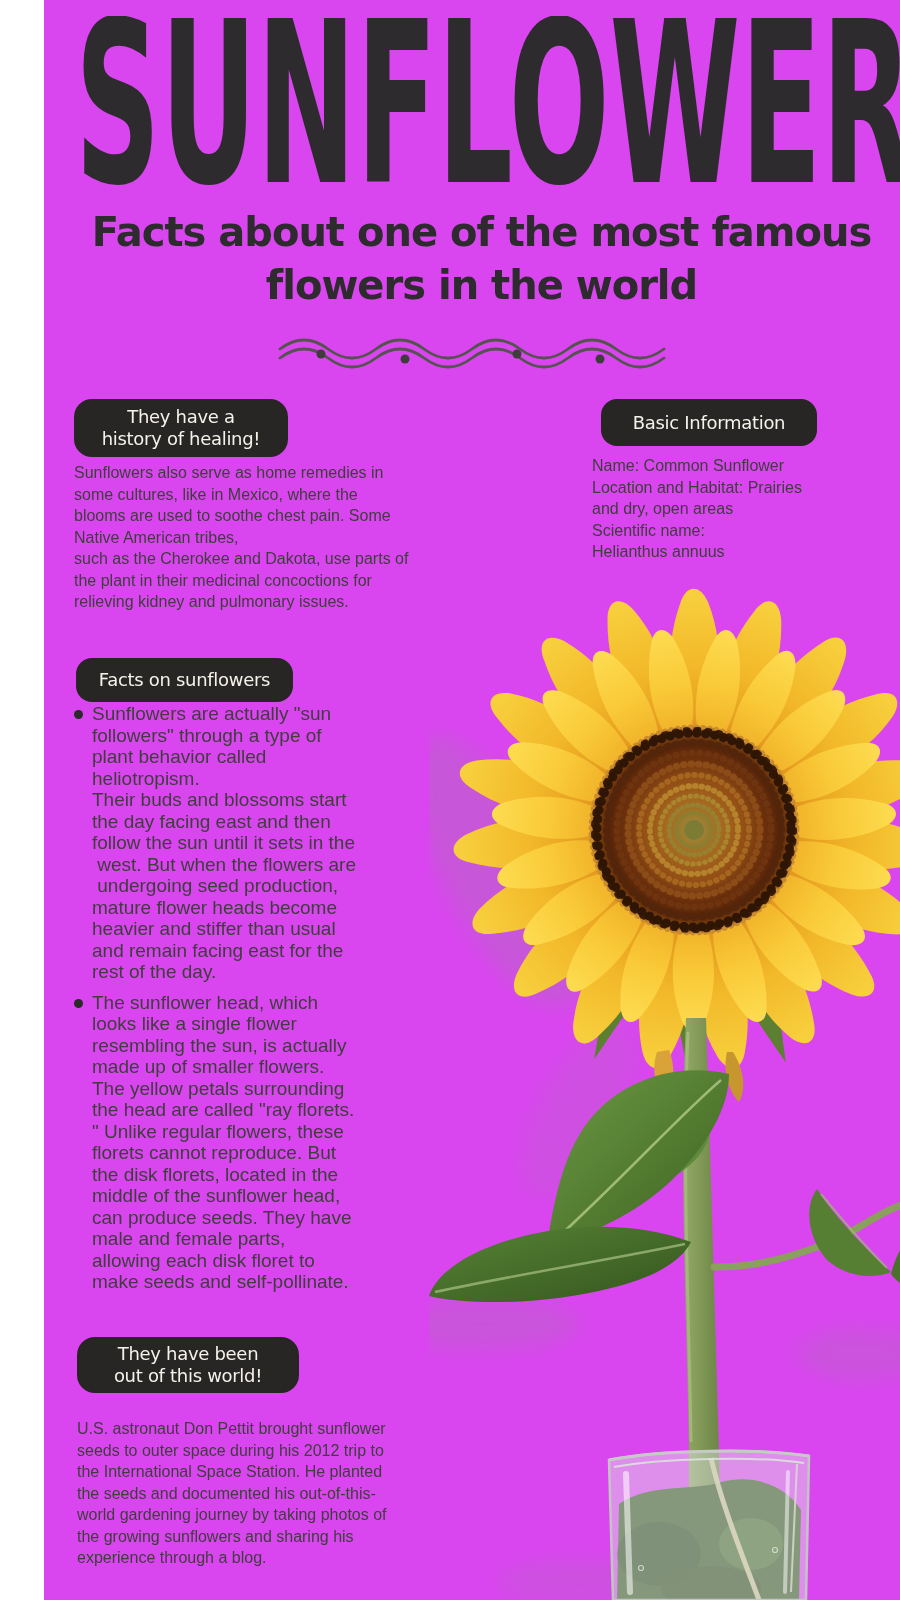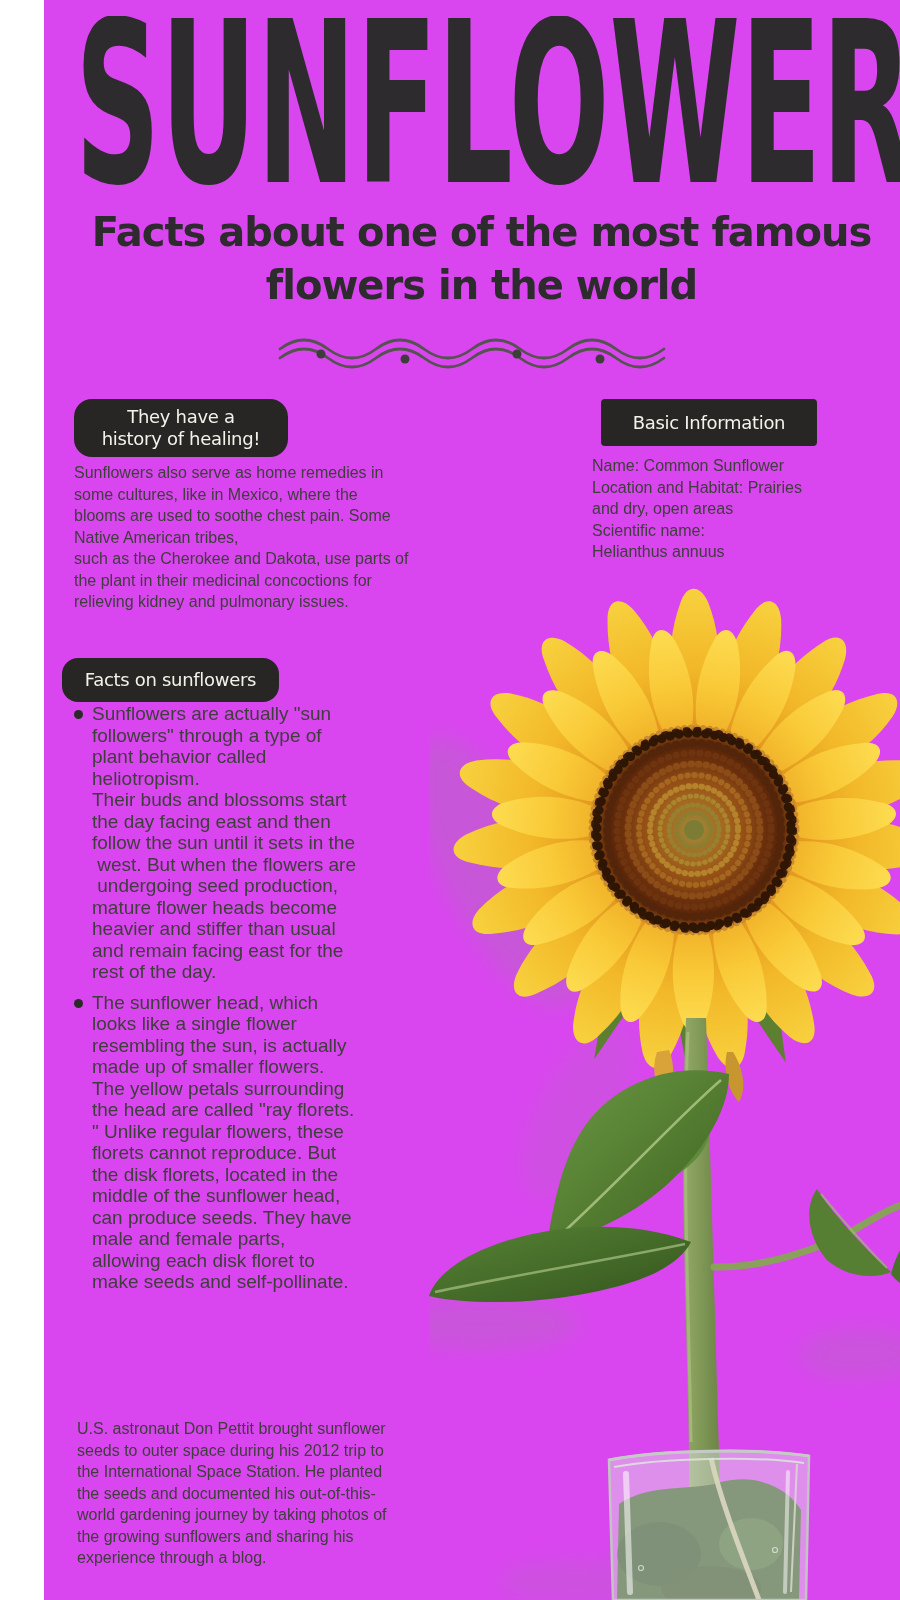--- a/index.html
+++ b/index.html
@@ -8,22 +8,22 @@
   .title-wrap{position:absolute;left:20px;top:16px;width:860px;height:190px;}
   .subtitle{position:absolute;left:0;top:206px;width:875px;text-align:center;
             font-family:"DejaVu Sans",sans-serif;font-weight:bold;font-size:40px;
             line-height:53px;letter-spacing:-1px;color:#2e2b2e;white-space:pre-line;}
   .divider{position:absolute;left:233px;top:336px;}
   .badge{position:absolute;background:#272625;color:#f5f2ea;border-radius:18px;
          display:flex;align-items:center;justify-content:center;text-align:center;
          font-family:"DejaVu Sans",sans-serif;font-weight:normal;font-size:18px;
          line-height:22px;letter-spacing:-0.3px;white-space:pre-line;}
   .badge-healing{left:30px;top:399px;width:214px;height:58px;}
-  .badge-basic{left:557px;top:399px;width:216px;height:47px;border-radius:4px;}
-  .badge-facts{left:18px;top:658px;width:217px;height:44px;border-radius:16px;}
+  .badge-basic{left:557px;top:399px;width:216px;height:47px;border-radius:16px;}
+  .badge-facts{left:32px;top:658px;width:217px;height:44px;border-radius:16px;}
   .badge-space{left:33px;top:1337px;width:222px;height:56px;}
   .body-text{position:absolute;font-size:16px;line-height:21.5px;white-space:pre-line;
              color:#3f3e3d;}
   .healing-text{left:30px;top:462px;width:455px;}
   .basic-text{left:548px;top:455px;width:332px;}
   .facts-list{position:absolute;left:30px;top:703px;width:385px;margin:0;padding:0;
               list-style:none;}
   .fact-item{display:flex;gap:9px;}
   .fact-item + .fact-item{margin-top:9px;}
   .bullet-dot{flex:0 0 9px;width:9px;height:9px;border-radius:50%;background:#2b2a29;
@@ -106,20 +106,22 @@
 florets cannot reproduce. But
 the disk florets, located in the
 middle of the sunflower head,
 can produce seeds. They have
 male and female parts,
 allowing each disk floret to
 make seeds and self-pollinate.</div>
     </li>
   </ul>
 
+  <div class="badge badge-space">They have been
+out of this world!</div>
   <div class="body-text space-text">U.S. astronaut Don Pettit brought sunflower
 seeds to outer space during his 2012 trip to
 the International Space Station. He planted
 the seeds and documented his out-of-this-
 world gardening journey by taking photos of
 the growing sunflowers and sharing his
 experience through a blog.</div>
 
   <svg class="flower" viewBox="0 0 515 1048" aria-label="sunflower in glass vase">
     <defs>

